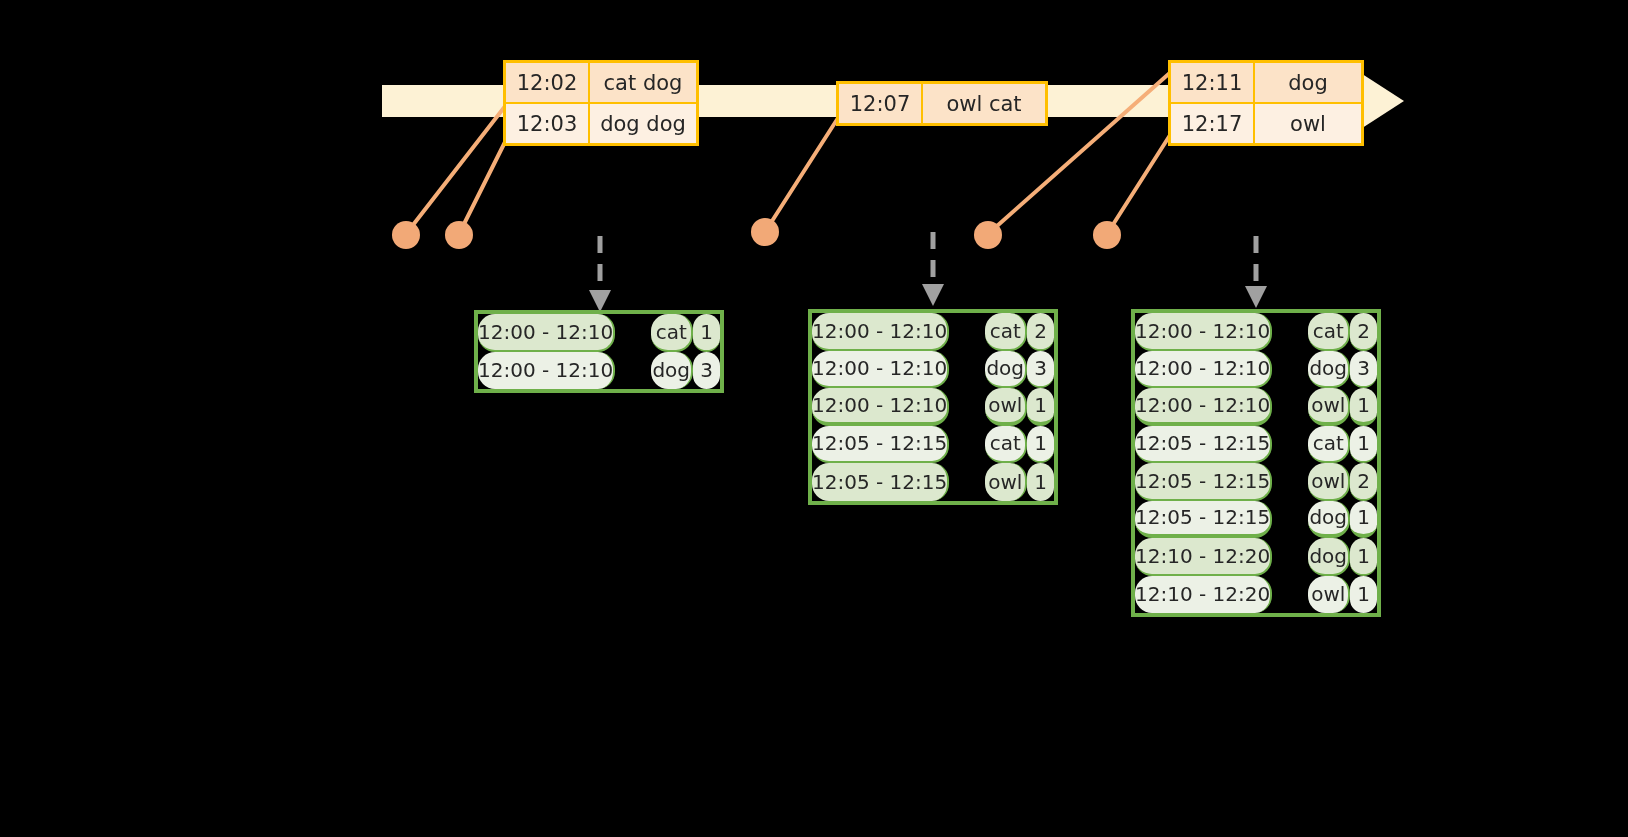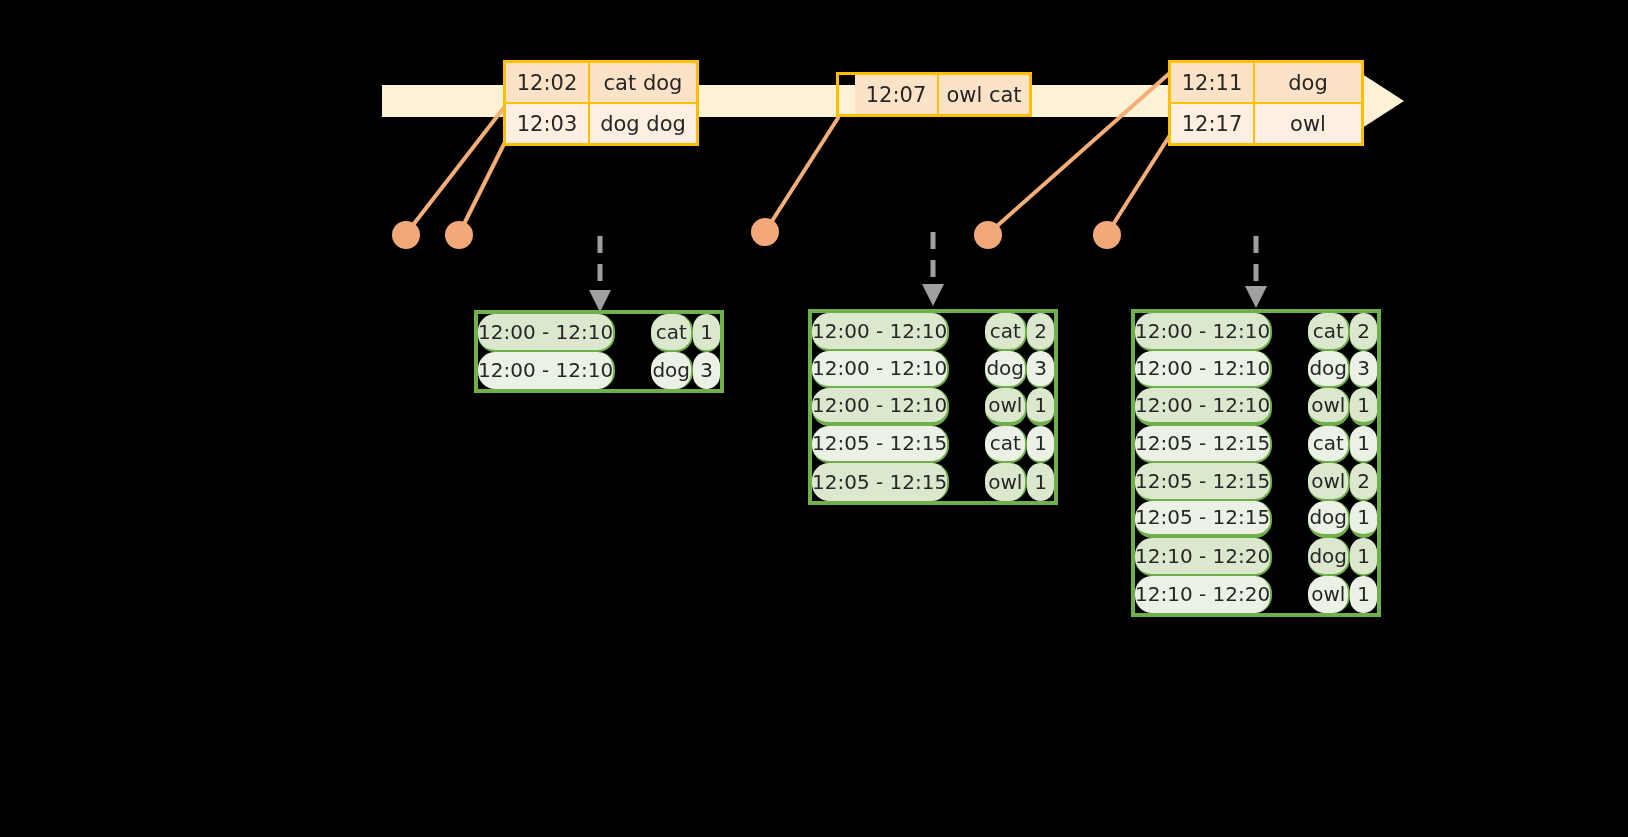--- a/index.html
+++ b/index.html
@@ -145,21 +145,21 @@
     <div class="event-row shade-dark">
       <div class="event-cell time">12:02</div>
       <div class="event-cell payload">cat dog</div>
     </div>
     <div class="event-row shade-light">
       <div class="event-cell time">12:03</div>
       <div class="event-cell payload">dog dog</div>
     </div>
   </div>
 
-  <div class="event-box" style="left:836px; top:72px; width:196px;padding-left:16px;">
+  <div class="event-box" style="left:836px; top:81px; width:212px;">
     <div class="event-row shade-dark">
       <div class="event-cell time">12:07</div>
       <div class="event-cell payload">owl cat</div>
     </div>
   </div>
 
   <div class="event-box" style="left:1168px; top:60px; width:196px;">
     <div class="event-row shade-dark">
       <div class="event-cell time">12:11</div>
       <div class="event-cell payload">dog</div>

